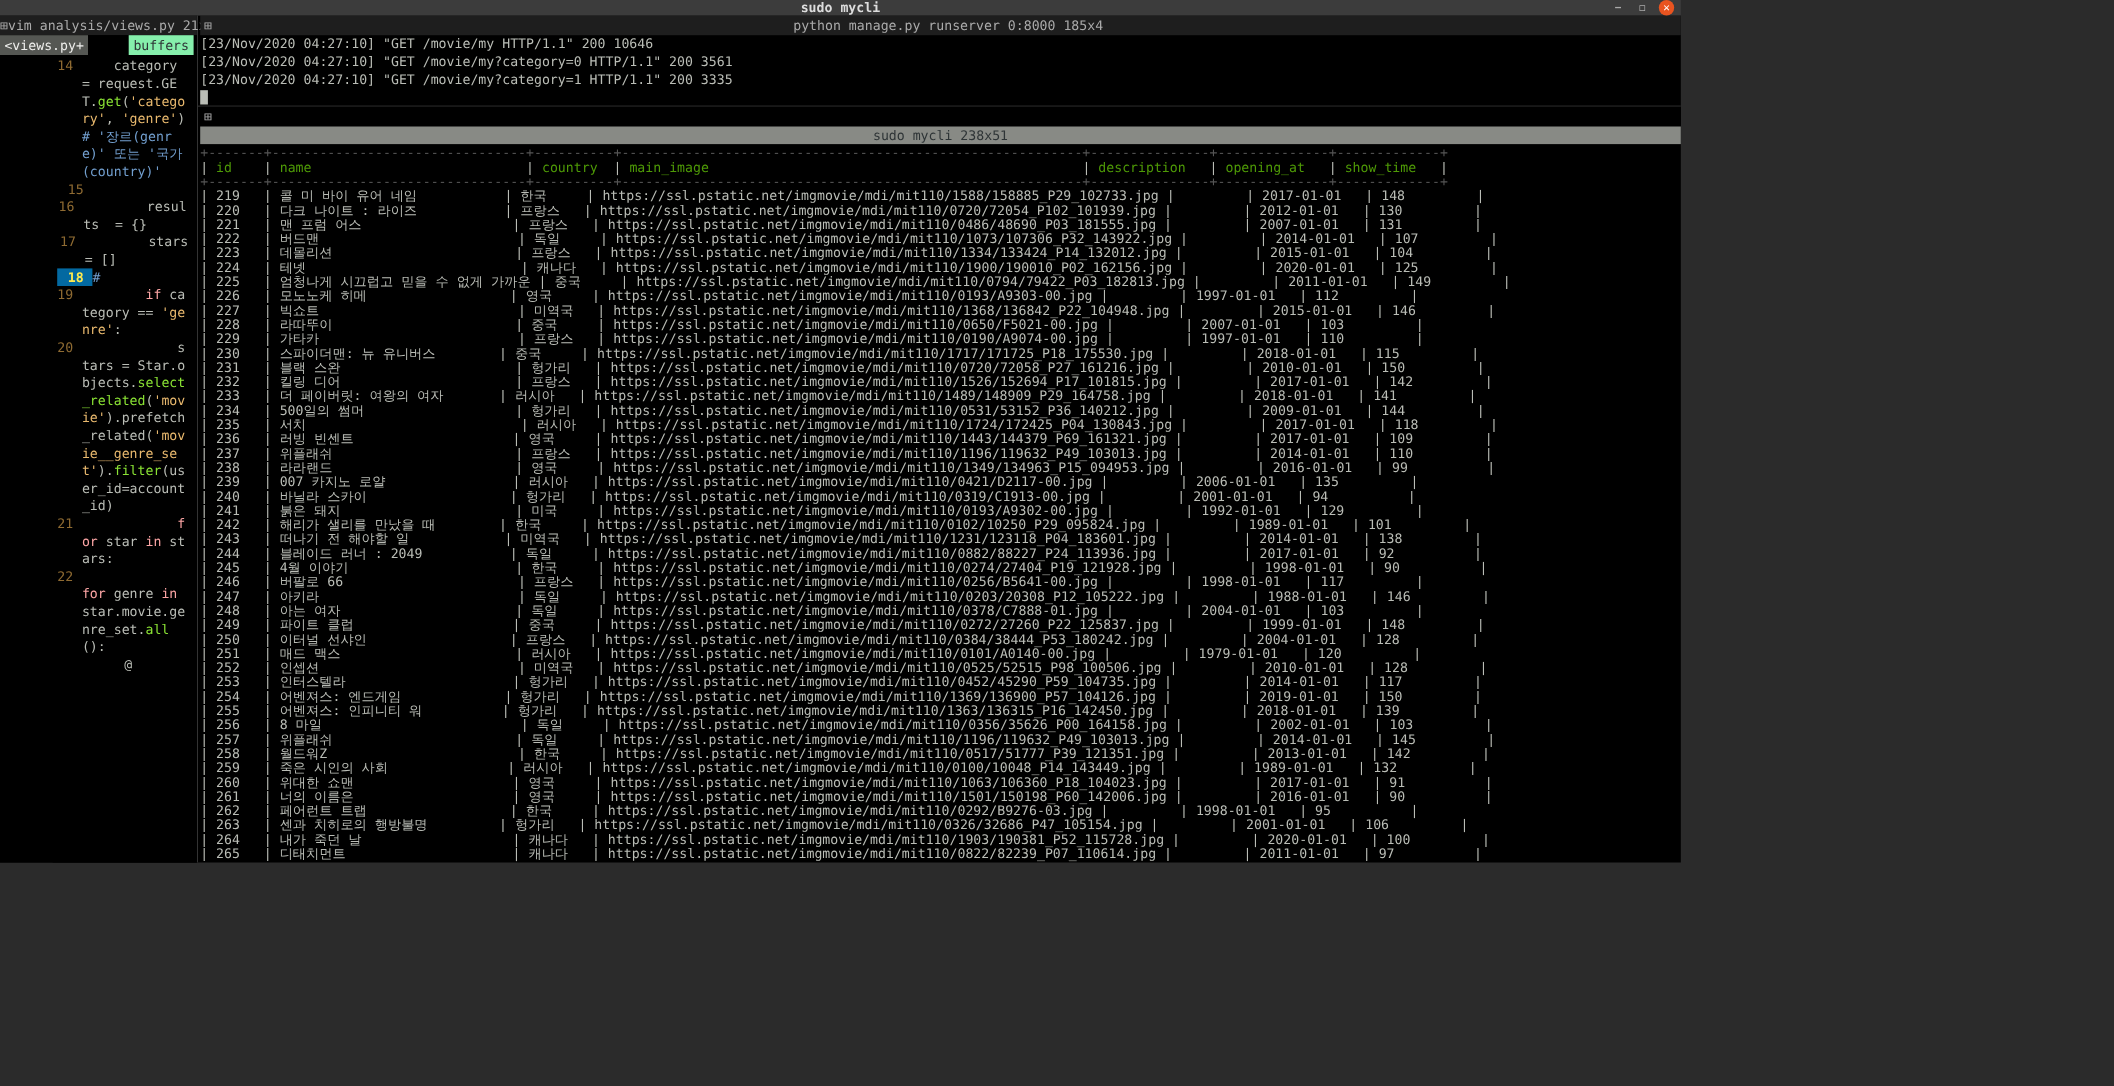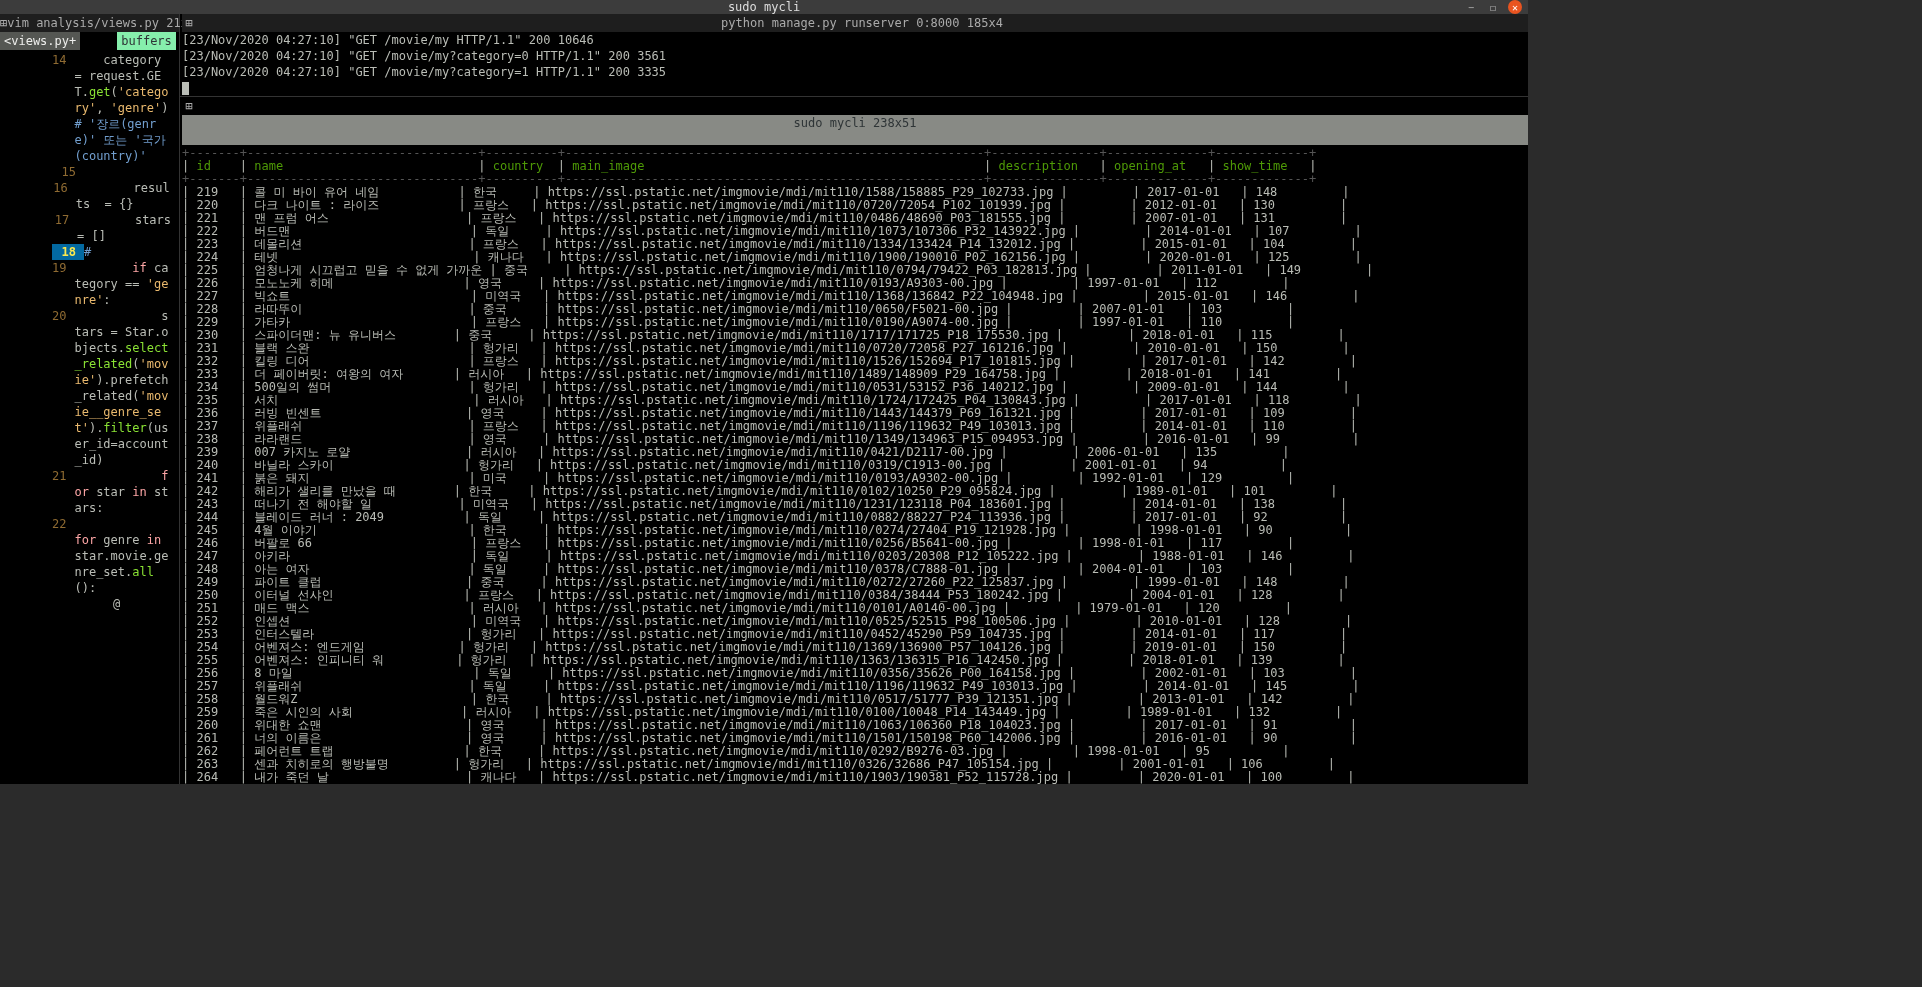--- a/index.html
+++ b/index.html
@@ -1,18 +1,18 @@
 <!DOCTYPE html>
 <html><head>
 <meta charset="utf-8">
 <style>
 * { margin: 0; padding: 0; box-sizing: border-box; }
 body { background: #2b2b2b; font-family: 'DejaVu Sans Mono', 'Courier New', monospace; font-size: 12px; color: #babdb6; overflow: hidden; }
 .window { display: flex; flex-direction: column; height: 784px; width: 1528px; }
-.titlebar { background: #3c3c3c; display: flex; justify-content: center; height: 24px; position: relative; color: #ddd; font-weight: normal; }
+.titlebar { background: #3c3c3c; display: flex; justify-content: center; height: 24px; position: relative; color: #ddd; font-weight: bold; }
 .window-controls { position: absolute; right: 6px; display: flex; gap: 8px; }
 .wc-btn { width: 14px; height: 14px; border-radius: 50%; display: inline-flex; align-items: center; justify-content: center; font-size: 10px; cursor: pointer; }
 .wc-min, .wc-max { color: #aaa; }
 .wc-close { background: #e95420; color: #fff; }
 .content { display: flex; flex: 1; background: #000; }
 .pane-left { width: 180px; border-right: 1px solid #333; display: flex; flex-direction: column; background: #000; }
 .pane-right { flex: 1; display: flex; flex-direction: column; }
 .pane-top { border-bottom: 1px solid #333; padding-left: 2px; }
 .pane-bottom { flex: 1; padding-left: 2px; }
 .tmux-bar { background: #1e1e1e; display: flex; align-items: center; height: 18px; color: #aaa; }
@@ -27,21 +27,21 @@
 .gutter-current { background: #0369a1; color: #fce94f; font-weight: bold; }
 .code-text { white-space: pre-wrap; word-break: break-all; }
 .c-comment { color: #729fcf; }
 .c-string { color: #e9b96e; }
 .c-keyword { color: #fca5a5; }
 .c-func { color: #8ae234; }
 .statusbar { background: #555753; color: #2e3436; display: flex; height: 16px; align-items: center; white-space: pre; }
 .statusbar .sb-left { background: #888a85; color: #2e3436; padding: 0 4px; font-weight: bold; }
 .statusbar .sb-name { background: #555753; color: #eeeeec; padding: 0 4px; }
 .log-line { white-space: pre; color: #babdb6; line-height: 16px; }
-.mycli-title { background: #888a85; color: #2e3436; text-align: center; height: 30px; line-height: 16px; }
+.mycli-title { background: #888a85; color: #2e3436; text-align: center; height: 16px; line-height: 16px; }
 .db-area { font-family: 'DejaVu Sans Mono', monospace; font-size: 12px; line-height: 13px; color: #babdb6; padding: 2px 0; }
 .db-sep { color: #555; white-space: pre; }
 pre.db { white-space: pre; color: #babdb6; }
 .green { color: #4e9a06; margin-top: 17px; }
 .tmux-right-title { flex: 1; text-align: center; }
 .cursor-block { background: #babdb6; display: inline-block; width: 7px; height: 13px; vertical-align: middle; }
 </style>
 </head>
 <body>
 

